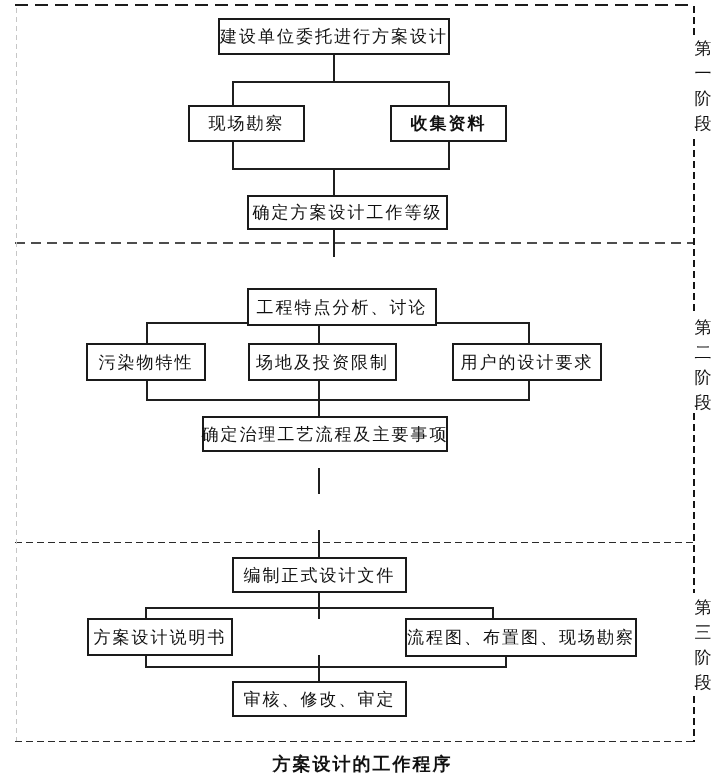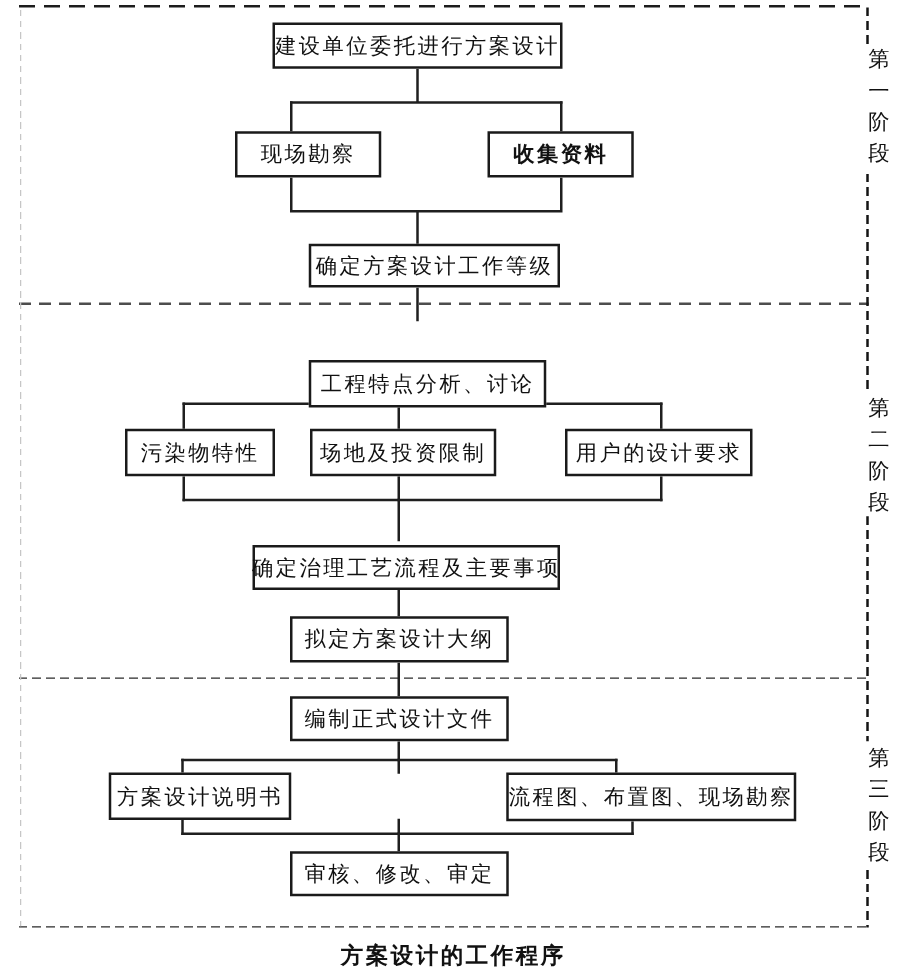--- a/index.html
+++ b/index.html
@@ -111,34 +111,31 @@
   <div class="node" style="left:390px;top:105px;width:117px;height:37px;font-weight:bold;">
     <span>收集资料</span>
   </div>
   <div class="node" style="left:247px;top:195px;width:201px;height:35px;">
     <span>确定方案设计工作等级</span>
   </div>
 
   <div class="node" style="left:247px;top:256px;width:190px;height:38px;margin-top:32px;">
     <span>工程特点分析、讨论</span>
   </div>
-  <div class="node" style="left:100px;top:343px;width:120px;height:38px;">
+  <div class="node" style="left:86px;top:343px;width:120px;height:38px;">
     <span>污染物特性</span>
   </div>
   <div class="node" style="left:248px;top:343px;width:149px;height:38px;">
     <span>场地及投资限制</span>
   </div>
   <div class="node" style="left:452px;top:343px;width:150px;height:38px;font-family:Liberation Serif, serif;">
     <span>用户的设计要求</span>
   </div>
-  <div class="node" style="left:202px;top:436px;width:246px;height:36px;">
+  <div class="node" style="left:202px;top:416px;width:246px;height:36px;">
     <span>确定治理工艺流程及主要事项</span>
-  </div>
-  <div class="node" style="left:232px;top:493px;width:175px;height:37px;">
-    <span>拟定方案设计大纲</span>
   </div>
 
   <div class="node" style="left:232px;top:557px;width:175px;height:36px;">
     <span>编制正式设计文件</span>
   </div>
   <div class="node" style="left:87px;top:618px;width:146px;height:38px;">
     <span>方案设计说明书</span>
   </div>
   <div class="node" style="left:405px;top:618px;width:232px;height:39px;">
     <span>流程图、布置图、现场勘察</span>

